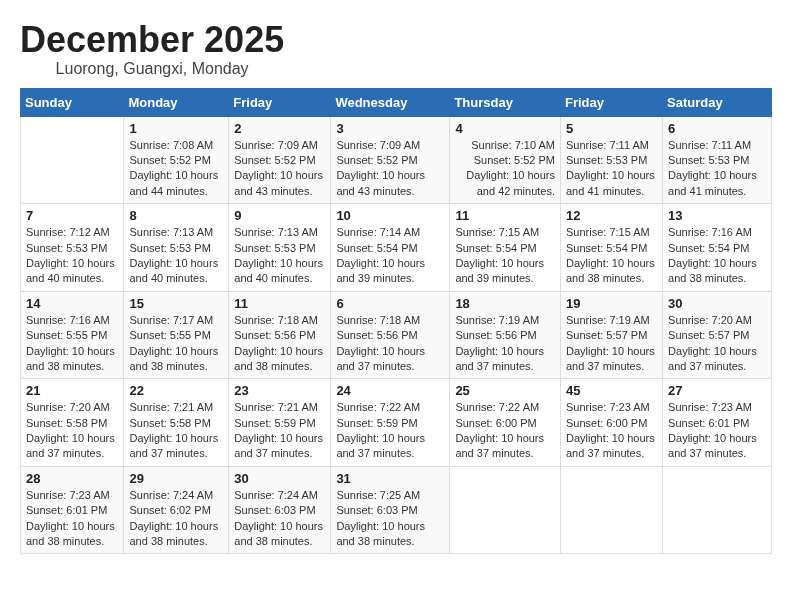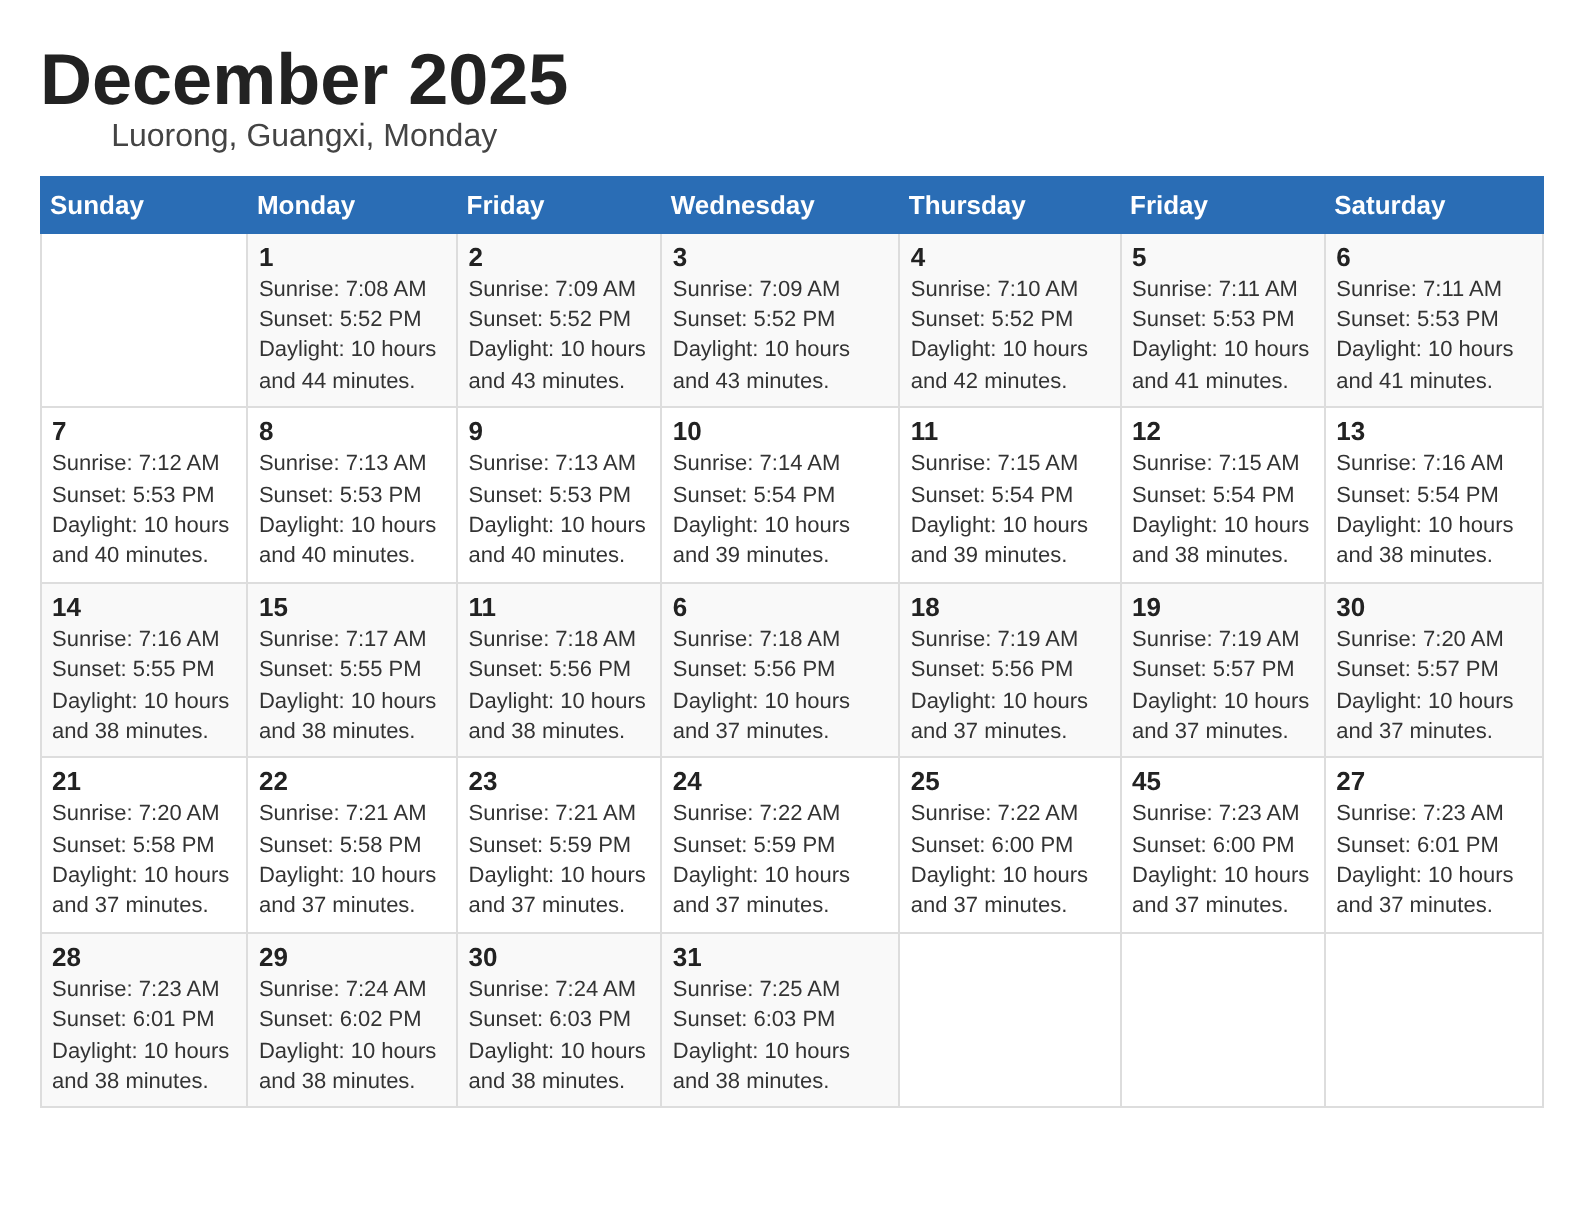--- a/index.html
+++ b/index.html
@@ -122,21 +122,21 @@
 Daylight: 10 hours and 43 minutes.</div>
         </td>
         <td>
           <span class="day-number">3</span>
           <div class="day-info" style="white-space: pre-line;">Sunrise: 7:09 AM
 Sunset: 5:52 PM
 Daylight: 10 hours and 43 minutes.</div>
         </td>
         <td>
           <span class="day-number">4</span>
-          <div class="day-info" style="white-space: pre-line;">Sunrise: 7:10 AM
+          <div class="day-info" style="white-space: pre-line; text-align: right;">Sunrise: 7:10 AM
 Sunset: 5:52 PM
 Daylight: 10 hours and 42 minutes.</div>
         </td>
         <td>
           <span class="day-number">5</span>
           <div class="day-info" style="white-space: pre-line;">Sunrise: 7:11 AM
 Sunset: 5:53 PM
 Daylight: 10 hours and 41 minutes.</div>
         </td>
         <td>

